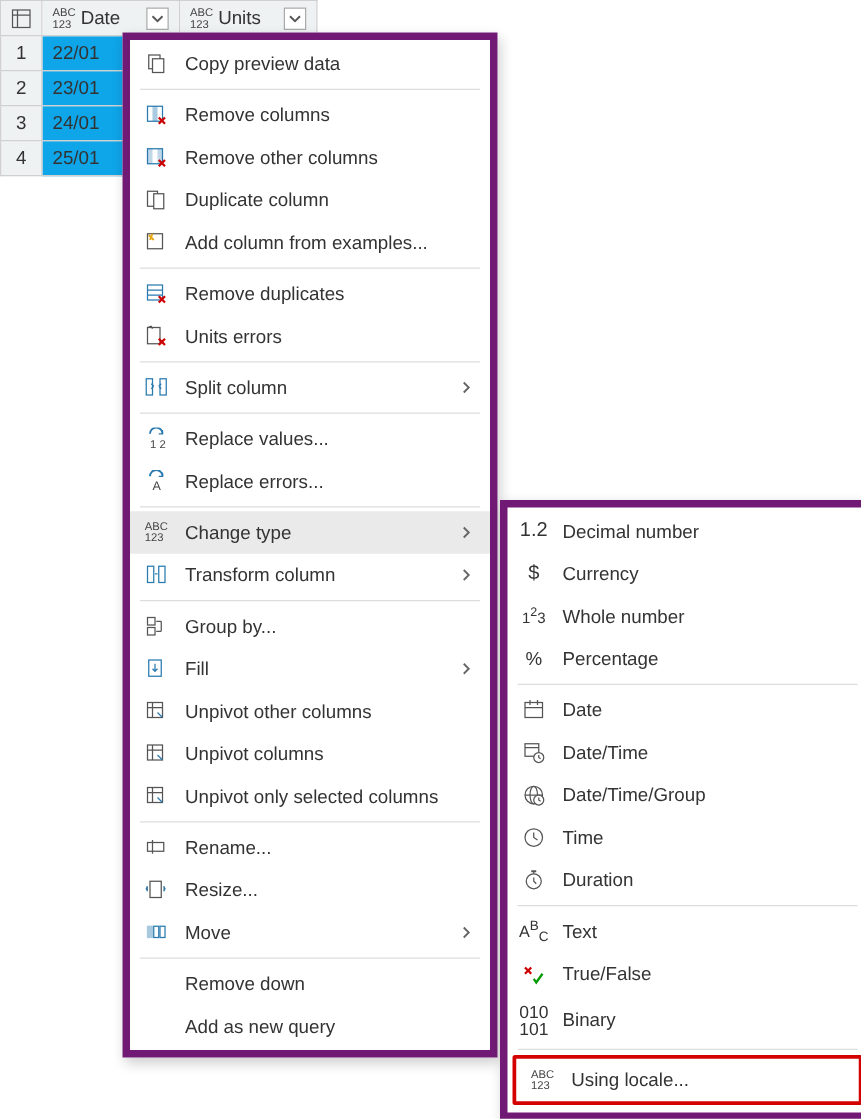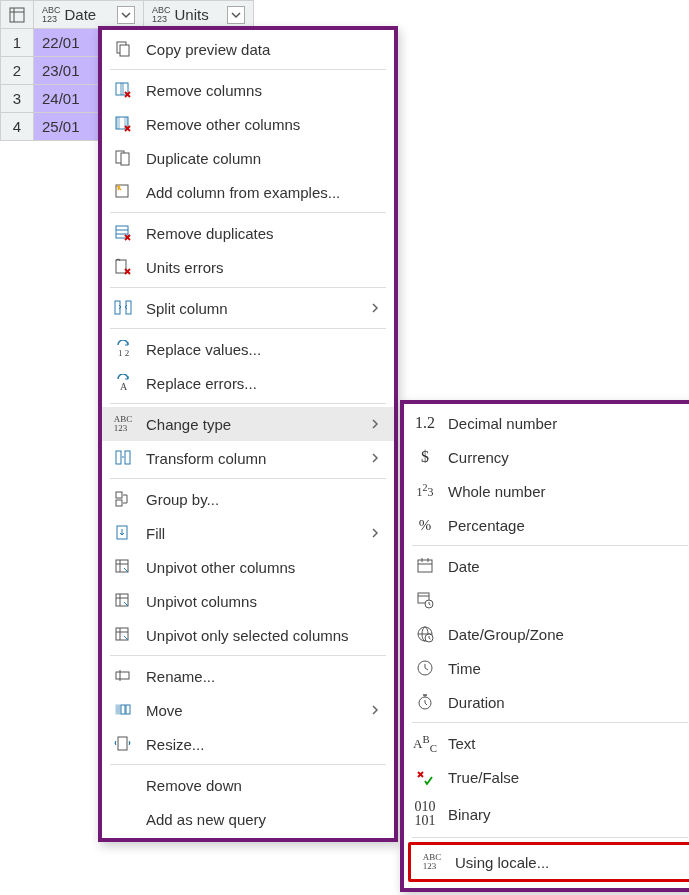--- a/index.html
+++ b/index.html
@@ -16,21 +16,21 @@
   }
   
   .grid {
     border-collapse: collapse;
     position: absolute;
     top: 0; left: 0;
   }
   .grid th, .grid td {
     border: 1px solid #d0d0d0;
     padding: 4px 8px;
-    background: #c4b5fd;
+    background: #0ea5e9;
     height: 28px;
   }
   .grid th {
     background: #eef2f2;
     font-weight: 400;
     position: relative;
   }
   .grid .corner {
     width: 32px;
     background: #eef2f2;
@@ -61,42 +61,41 @@
     display: flex;
     align-items: center;
     justify-content: center;
   }
   .dropdown-btn svg { width: 10px; height: 10px; }
 
   
   .menu {
     position: absolute;
     background: #fff;
-    border: 4px solid #701a75;
+    border: 6px solid #701a75;
     box-shadow: 2px 4px 10px rgba(0,0,0,0.2);
     padding: 2px 0;
     min-width: 300px;
   }
   .menu.main { top: 26px; left: 98px; width: 300px; }
   .menu.sub  { top: 400px; left: 400px; width: 264px; }
   .menu-item {
     display: flex;
     align-items: center;
     padding: 6px 14px 6px 10px;
     gap: 12px;
     min-height: 34px;
   }
   .menu-item.hover { background: #eaeaea; }
   .menu-item .ico {
     width: 22px;
     display: flex;
     align-items: flex-end;
     justify-content: center;
     flex-shrink: 0;
-    font-family: Liberation Serif, serif;
   }
   .menu-item .lbl { flex: 1; }
   .menu-item .arrow {
     width: 14px;
     display: flex;
     align-items: center;
     justify-content: flex-end;
   }
   .menu-sep {
     height: 1px;
@@ -377,41 +376,41 @@
       <svg width="18" height="18" viewBox="0 0 18 18">
           <rect x="2" y="5" width="13" height="7" fill="none" stroke="#555"></rect>
           <line x1="6" y1="3" x2="6" y2="14" stroke="#555"></line>
         </svg>
     </span>
     <span class="lbl">Rename...</span>
   </div>
   <div class="menu-item">
     <span class="ico">
       <svg width="18" height="18" viewBox="0 0 18 18">
+          <rect x="4" y="2" width="9" height="13" fill="none" stroke="#555"></rect>
+          <path d="M2 8 l-1 0 m1 -2 l-1 2 l1 2 M15 8 l1 0 m-1 -2 l1 2 l-1 2" stroke="#2a7ab0"></path>
+        </svg>
+    </span>
+    <span class="lbl">Resize...</span>
+  </div>
+  <div class="menu-item">
+    <span class="ico">
+      <svg width="18" height="18" viewBox="0 0 18 18">
           <rect x="2" y="4" width="4" height="9" fill="#2a7ab0" opacity="0.4" stroke="#2a7ab0"></rect>
           <rect x="7" y="4" width="4" height="9" fill="none" stroke="#2a7ab0"></rect>
           <rect x="12" y="4" width="4" height="9" fill="none" stroke="#2a7ab0"></rect>
         </svg>
     </span>
     <span class="lbl">Move</span>
     <span class="arrow">
       <svg width="10" height="12" viewBox="0 0 10 12">
           <path d="M3 2 L7 6 L3 10" fill="none" stroke="#666" stroke-width="1.5"></path>
         </svg>
     </span>
   </div>
-  <div class="menu-item">
-    <span class="ico">
-      <svg width="18" height="18" viewBox="0 0 18 18">
-          <rect x="4" y="2" width="9" height="13" fill="none" stroke="#555"></rect>
-          <path d="M2 8 l-1 0 m1 -2 l-1 2 l1 2 M15 8 l1 0 m-1 -2 l1 2 l-1 2" stroke="#2a7ab0"></path>
-        </svg>
-    </span>
-    <span class="lbl">Resize...</span>
-  </div>
   <div class="menu-sep"></div>
 
   <div class="menu-item">
     <span class="ico"></span>
     <span class="lbl">Remove down</span>
   </div>
   <div class="menu-item">
     <span class="ico"></span>
     <span class="lbl">Add as new query</span>
   </div>
@@ -457,32 +456,33 @@
   </div>
   <div class="menu-item">
     <span class="ico">
       <svg width="18" height="18" viewBox="0 0 18 18">
           <rect x="2" y="2" width="11" height="10" fill="none" stroke="#555"></rect>
           <line x1="2" y1="5" x2="13" y2="5" stroke="#555"></line>
           <circle cx="13" cy="13" r="4" fill="#fff" stroke="#555"></circle>
           <path d="M13 11 l0 2 l1.5 1" stroke="#555" fill="none"></path>
         </svg>
     </span>
+    <span class="lbl">Date/Time</span>
   </div>
   <div class="menu-item">
     <span class="ico">
       <svg width="18" height="18" viewBox="0 0 18 18">
           <circle cx="9" cy="9" r="7" fill="none" stroke="#555"></circle>
           <ellipse cx="9" cy="9" rx="3" ry="7" fill="none" stroke="#555"></ellipse>
           <line x1="2" y1="9" x2="16" y2="9" stroke="#555"></line>
           <circle cx="13" cy="13" r="4" fill="#fff" stroke="#555"></circle>
           <path d="M13 11 l0 2 l1.5 1" stroke="#555" fill="none"></path>
         </svg>
     </span>
-    <span class="lbl">Date/Group/Zone</span>
+    <span class="lbl">Date/Time/Group</span>
   </div>
   <div class="menu-item">
     <span class="ico">
       <svg width="18" height="18" viewBox="0 0 18 18">
           <circle cx="9" cy="9" r="7" fill="none" stroke="#555"></circle>
           <path d="M9 5 l0 4 l3 2" stroke="#555" fill="none"></path>
         </svg>
     </span>
     <span class="lbl">Time</span>
   </div>

